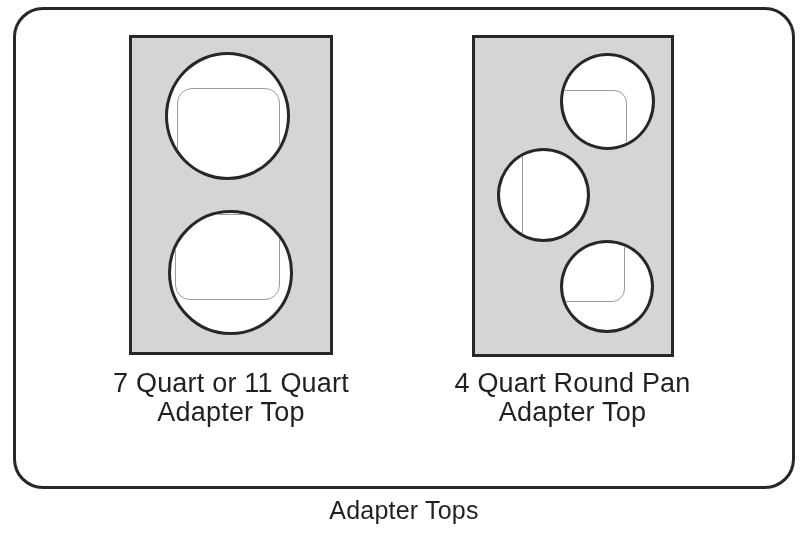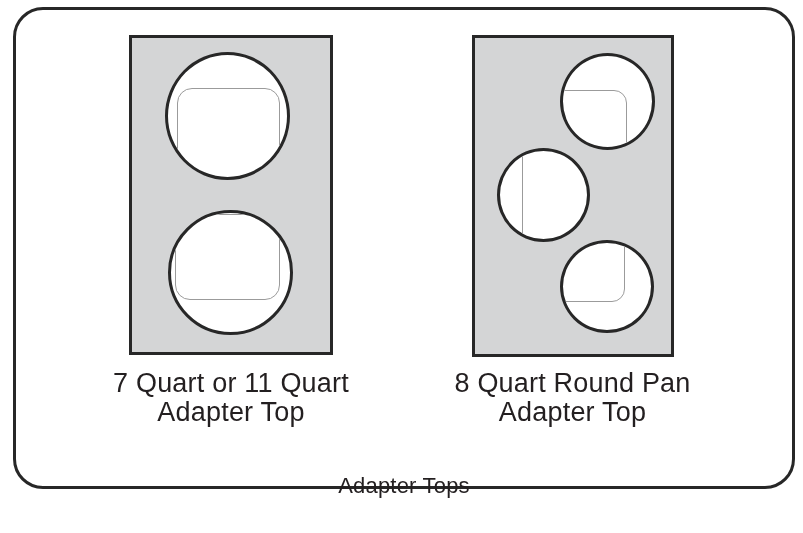--- a/index.html
+++ b/index.html
@@ -57,24 +57,24 @@
     position: absolute;
     text-align: center;
     font-size: 27px;
     line-height: 29px;
     letter-spacing: 0.2px;
   }
   .label-left  { left: 81px;  top: 369px; width: 300px; }
   .label-right { left: 422px; top: 369px; width: 301px; }
   .caption {
     position: absolute;
-    left: 13px; top: 472px;
+    left: 13px; top: 496px;
     width: 782px;
     text-align: center;
-    font-size: 22px;
+    font-size: 25px;
     line-height: 28px;
     letter-spacing: 0.2px;
   }
 </style>
 </head>
 <body>
 
 <div class="stage">
 
   <div class="frame"></div>
@@ -99,19 +99,19 @@
       <div class="pan-edge edge-r3"></div>
     </div>
   </div>
 
   <div class="label label-left">
     <div>7 Quart or 11 Quart</div>
     <div>Adapter Top</div>
   </div>
 
   <div class="label label-right">
-    <div>8 Quart Round Pan</div>
+    <div>4 Quart Round Pan</div>
     <div>Adapter Top</div>
   </div>
 
   <div class="caption">Adapter Tops</div>
 
 </div>
 
 </body></html>

